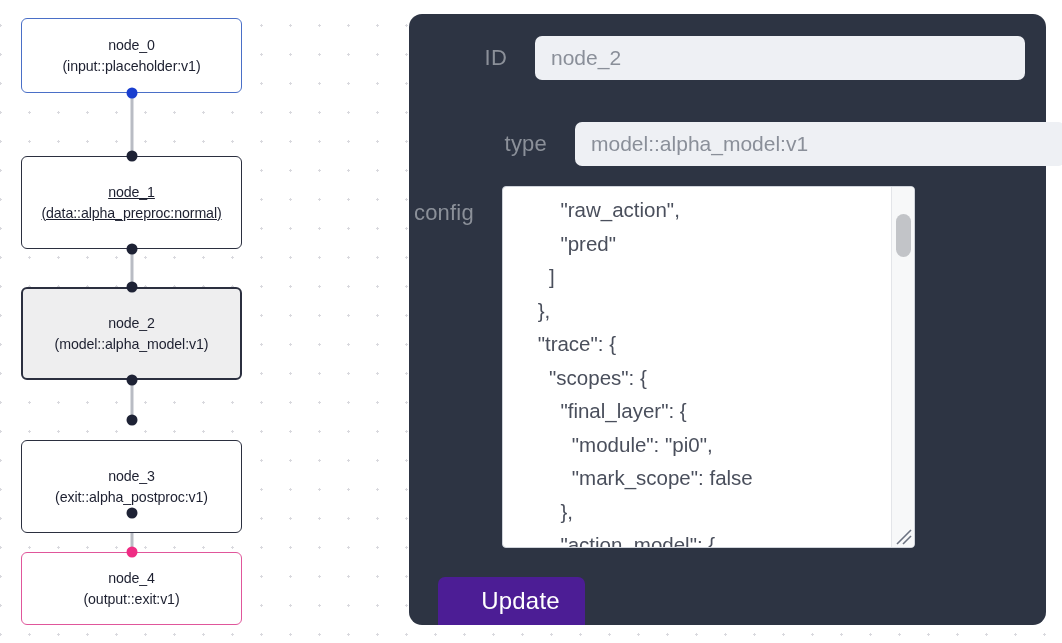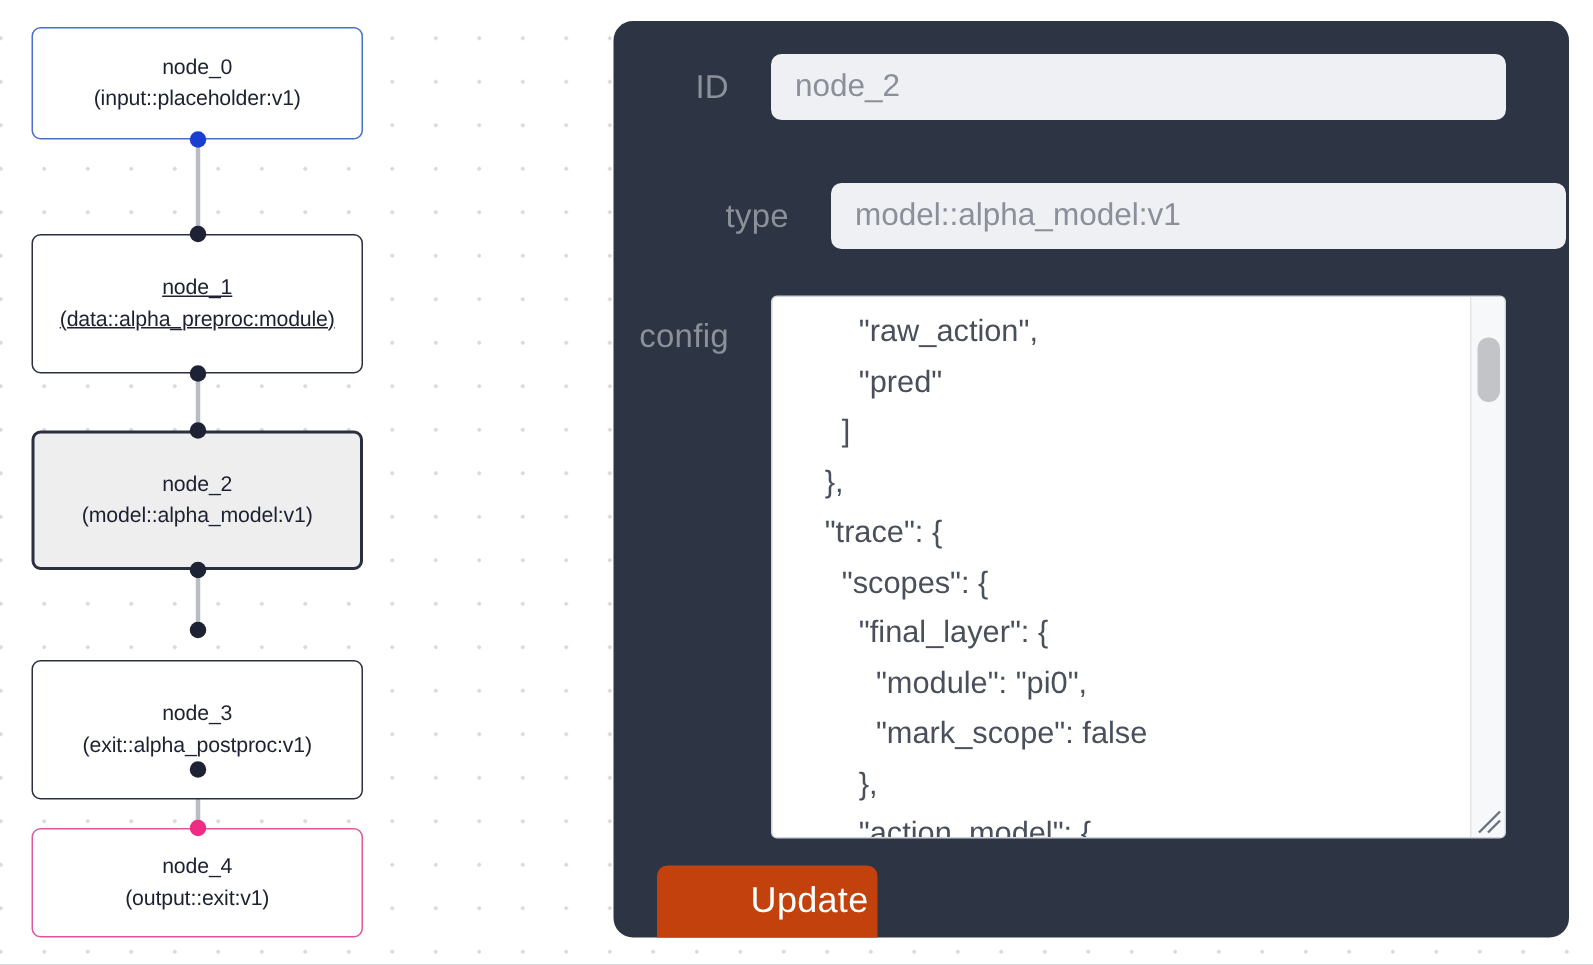--- a/index.html
+++ b/index.html
@@ -98,20 +98,21 @@
     height: 611px;
     background: #2d3443;
     border-radius: 13px;
     box-sizing: border-box;
   }
 
   .field-row {
     position: absolute;
     display: flex;
     align-items: center;
+    justify-content: center;
   }
   .field-label {
     width: 105px;
     text-align: right;
     padding-right: 28px;
     box-sizing: border-box;
     color: #8b9099;
     font-size: 22px;
     letter-spacing: 0.2px;
   }
@@ -179,27 +180,27 @@
     width: 22px; height: 22px;
   }
 
   
   #update-button {
     position: absolute;
     left: 29px;
     bottom: 0px;
     width: 147px;
     height: 48px;
-    background: #c2410c;
+    background: #4c1d95;
     color: #ffffff;
     border: none;
     border-radius: 7px 7px 0 0;
     font-size: 24px;
     font-family: "Liberation Sans", sans-serif;
-    text-align: right;
+    text-align: center;
     padding-left: 24px;
     cursor: pointer;
     letter-spacing: 0.2px;
   }
 
   
 </style>
 </head>
 <body>
 
@@ -211,21 +212,21 @@
     <line x1="132" y1="380" x2="132" y2="420" stroke="#b9bcc4" stroke-width="3"></line>
     <line x1="132" y1="513" x2="132" y2="552" stroke="#b9bcc4" stroke-width="3"></line>
   </svg>
 
   <div class="node is-input" style="left:21px; top:18px; width:221px; height:75px;">
     <span class="label"><span>node_0</span><br><span>(input::placeholder:v1)</span></span>
   </div>
   <div class="handle blue" style="left:132px; top:93px;"></div>
 
   <div class="node" style="left:21px; top:156px; width:221px; height:93px;text-decoration:underline;">
-    <span class="label"><span>node_1</span><br><span>(data::alpha_preproc:module)</span></span>
+    <span class="label"><span>node_1</span><br><span>(data::alpha_preproc:normal)</span></span>
   </div>
   <div class="handle" style="left:132px; top:156px;"></div>
   <div class="handle" style="left:132px; top:249px;"></div>
 
   <div class="node is-selected" style="left:21px; top:287px; width:221px; height:93px;">
     <span class="label"><span>node_2</span><br><span>(model::alpha_model:v1)</span></span>
   </div>
   <div class="handle" style="left:132px; top:287px;"></div>
   <div class="handle" style="left:132px; top:380px;"></div>
 
@@ -247,21 +248,21 @@
   <div class="field-row" style="left:0px; top:18px; width:637px; height:52px;">
     <div class="field-label">ID</div>
     <input class="text-input" id="id-input" type="text" style="width: 490px; height: 44px;" value="node_2">
   </div>
 
   <div class="field-row" style="left:0px; top:104px; width:637px; height:52px;margin-left:40px;">
     <div class="field-label">type</div>
     <input class="text-input" id="type-input" type="text" style="width: 490px; height: 44px;" value="model::alpha_model:v1">
   </div>
 
-  <div class="field-row" id="config-row" style="left:0px; top:183px; width:637px; height:375px;">
+  <div class="field-row" id="config-row" style="left:0px; top:172px; width:506px; height:375px;">
     <div class="field-label top-align">config</div>
     <div class="textarea-wrap" style="width:490px; height:362px;">
       <textarea id="config-textarea" spellcheck="false" style="">        "raw_action",
         "pred"
       ]
     },
     "trace": {
       "scopes": {
         "final_layer": {
           "module": "pi0",

